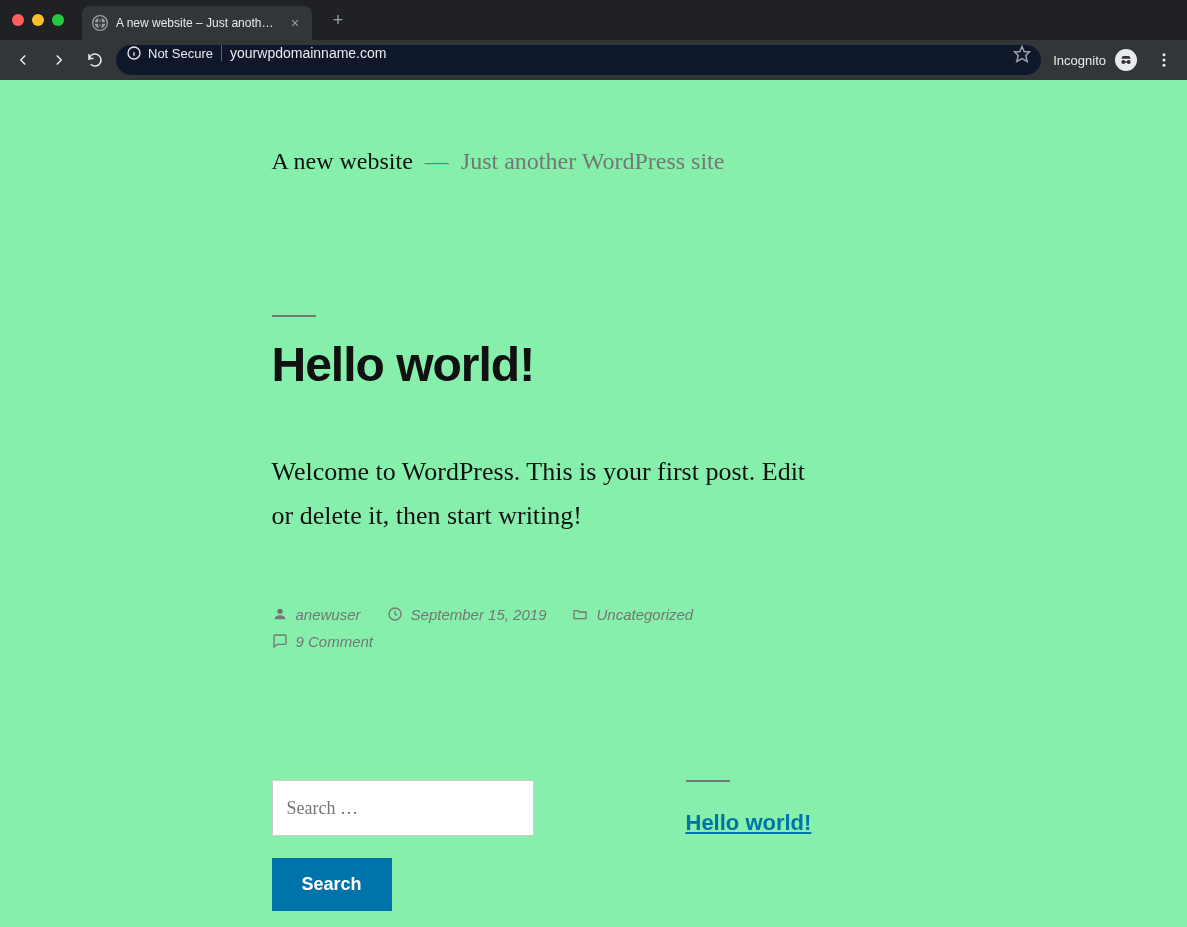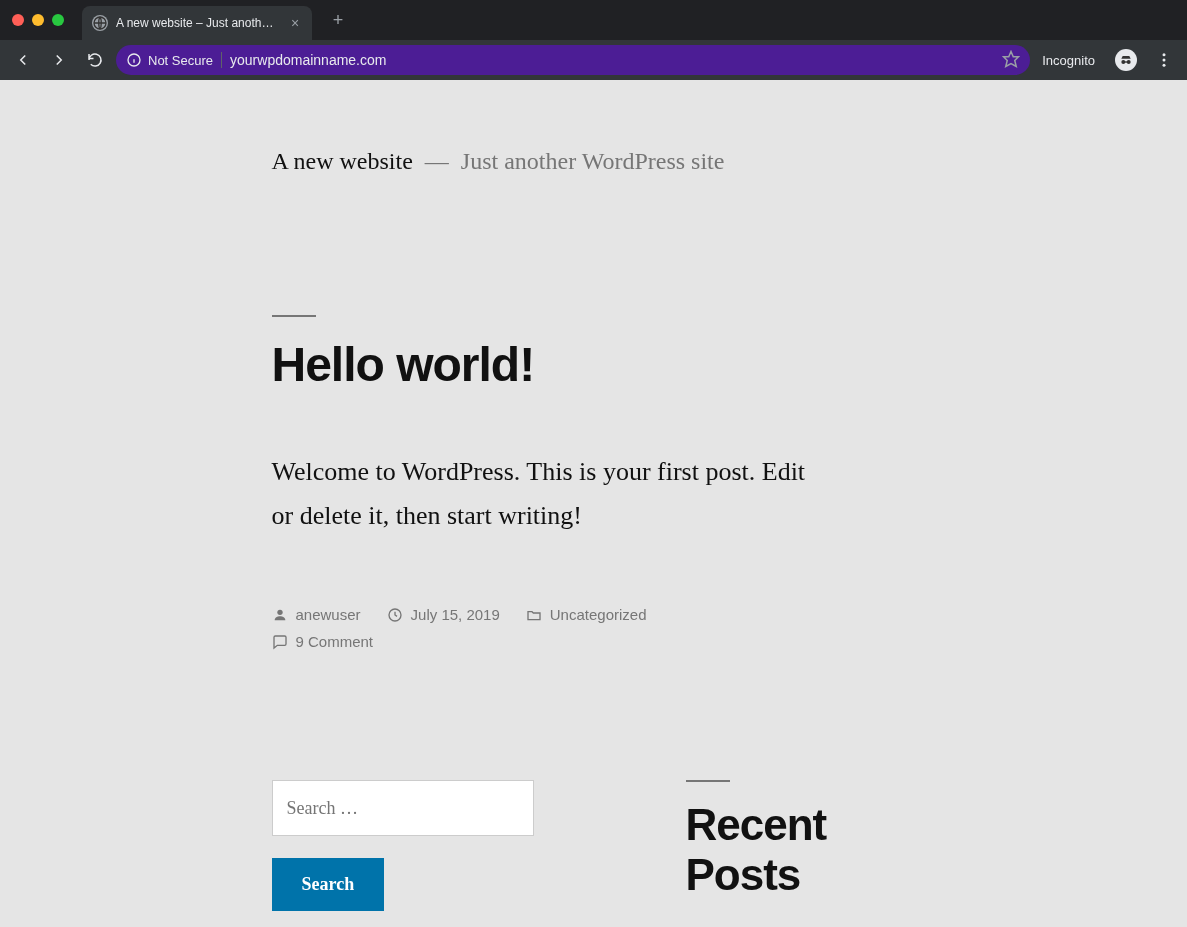--- a/index.html
+++ b/index.html
@@ -50,42 +50,42 @@
   .toolbar {
     background: #323639; height: 40px;
     display: flex; align-items: center; padding: 0 8px; gap: 6px;
   }
   .tb-btn {
     width: 30px; height: 30px; display:flex; align-items:center; justify-content:center;
     color:#e8eaed; border-radius:50%; cursor:pointer;
   }
   .tb-btn svg { width:18px; height:18px; }
   .addrbar {
-    flex: 1; height: 30px; background: #4c1d95; border-radius: 15px;
-    display: flex; align-items: center; padding: 0 10px; gap: 8px;
+    flex: 1; height: 30px; background: #0f172a; border-radius: 15px;
+    display: flex; align-items: flex-start; padding: 0 10px; gap: 8px;
     color: #e8eaed; font-size: 14px;
   }
   .addrbar .secure { color: #e8eaed; font-size: 13px; display:flex; align-items:center; gap:6px;}
   .addrbar .divider { width:1px; height:16px; background:#5f6368; }
   .addrbar .url { color:#e8eaed; }
   .addrbar .star { margin-left:auto; color:#9aa0a6; }
   .incognito {
-    display:flex; align-items:center; gap:20px; color:#e8eaed;
+    display:flex; align-items:center; gap:9px; color:#e8eaed;
     font-size:13px; padding:0 6px;
   }
   .incog-badge {
     width:22px; height:22px; border-radius:50%; background:#e8eaed;
     display:flex; align-items:center; justify-content:center;
   }
   .incog-badge svg { width:16px; height:16px; }
   .menu-dots { width:30px; display:flex; align-items:center; justify-content:center; color:#e8eaed; cursor:pointer;}
 
   
   .viewport {
-    background: #e5e5e5; height: 847px; overflow-y: scroll;
+    background: #86efac; height: 847px; overflow-y: scroll;
   }
   .viewport::-webkit-scrollbar { width: 15px; }
   .viewport::-webkit-scrollbar-track { background: #f1f1f1; }
   .viewport::-webkit-scrollbar-thumb { background: #c1c1c1; border-radius: 0; }
 
   .page { padding: 0 0 200px 0; }
   .container { max-width: 1000px; margin: 0 auto; padding: 0 178px; }
 
   .site-header { padding-top: 68px; }
   .site-title {
@@ -111,39 +111,39 @@
     font-family: Georgia, "Times New Roman", serif;
     font-size: 26px; line-height: 1.7; color:#111;
     max-width: 560px;
   }
 
   .meta {
     margin-top: 68px; font-size: 15px; color:#767676;
     display:flex; flex-wrap:wrap; gap: 10px 26px;
     font-family: -apple-system, BlinkMacSystemFont, sans-serif;
   }
-  .meta-item { display:flex; align-items:flex-end; gap:8px; }
+  .meta-item { display:flex; align-items:flex-start; gap:8px;font-style:italic; }
   .meta-item a { color:#767676; text-decoration:none; }
   .meta-icon { width:16px; height:16px; color:#767676; display:inline-flex; }
   .meta-icon svg { width:16px; height:16px; }
 
   
   .widgets {
     display:flex; gap: 190px; margin-top: 130px; align-items:flex-start;
   }
   .widget-search { width: 224px; }
   .search-input {
     width: 262px; height: 56px; border:1px solid #ccc;
     font-family: Georgia, serif; font-size:18px; color:#767676;
     padding: 0 14px;
   }
   .search-btn {
     margin-top: 22px; background:#0073aa; color:#fff; border:none;
     font-size:18px; font-weight:700; padding: 16px 30px; cursor:pointer;
-    font-family: Liberation Serif, serif;
+    font-family: Liberation Sans, sans-serif;
   }
   .widget-recent h2 {
     font-family: -apple-system, BlinkMacSystemFont, "Helvetica Neue", Arial, sans-serif;
     font-weight:800; font-size:44px; color:#111; letter-spacing:-1px;
   }
   .widget-recent hr.rule2 { width:44px; border:none; border-top:2px solid #767676; margin:0 0 18px 0;}
   .recent-link {
     display:block; margin-top:28px;
     font-family: -apple-system, BlinkMacSystemFont, sans-serif;
     font-size:22px; font-weight:800; color:#0073aa; text-decoration:underline;
@@ -255,21 +255,21 @@
           </span>
           <a href="#">anewuser</a>
         </span>
         <span class="meta-item">
           <span class="meta-icon">
             <svg viewBox="0 0 24 24" fill="none" stroke="currentColor" stroke-width="2">
                 <circle cx="12" cy="12" r="9"></circle>
                 <path d="M12 7v5l3 2"></path>
               </svg>
           </span>
-          <a href="#">July 15, 2019</a>
+          <a href="#">September 15, 2019</a>
         </span>
         <span class="meta-item">
           <span class="meta-icon">
             <svg viewBox="0 0 24 24" fill="none" stroke="currentColor" stroke-width="2">
                 <path d="M3 7h6l2 2h10v10H3z"></path>
               </svg>
           </span>
           <a href="#">Uncategorized</a>
         </span>
         <span class="meta-item" style="width:100%">
@@ -283,19 +283,18 @@
       </div>
 
       <div class="widgets">
         <div class="widget-search">
           <input class="search-input" type="text" placeholder="Search …" style="">
           <br>
           <button class="search-btn">Search</button>
         </div>
         <div class="widget-recent">
           <hr class="rule2">
-          <h2>Recent Posts</h2>
           <a href="#" class="recent-link">Hello world!</a>
         </div>
       </div>
     </div>
   </div>
 </div>
 
 </body></html>

